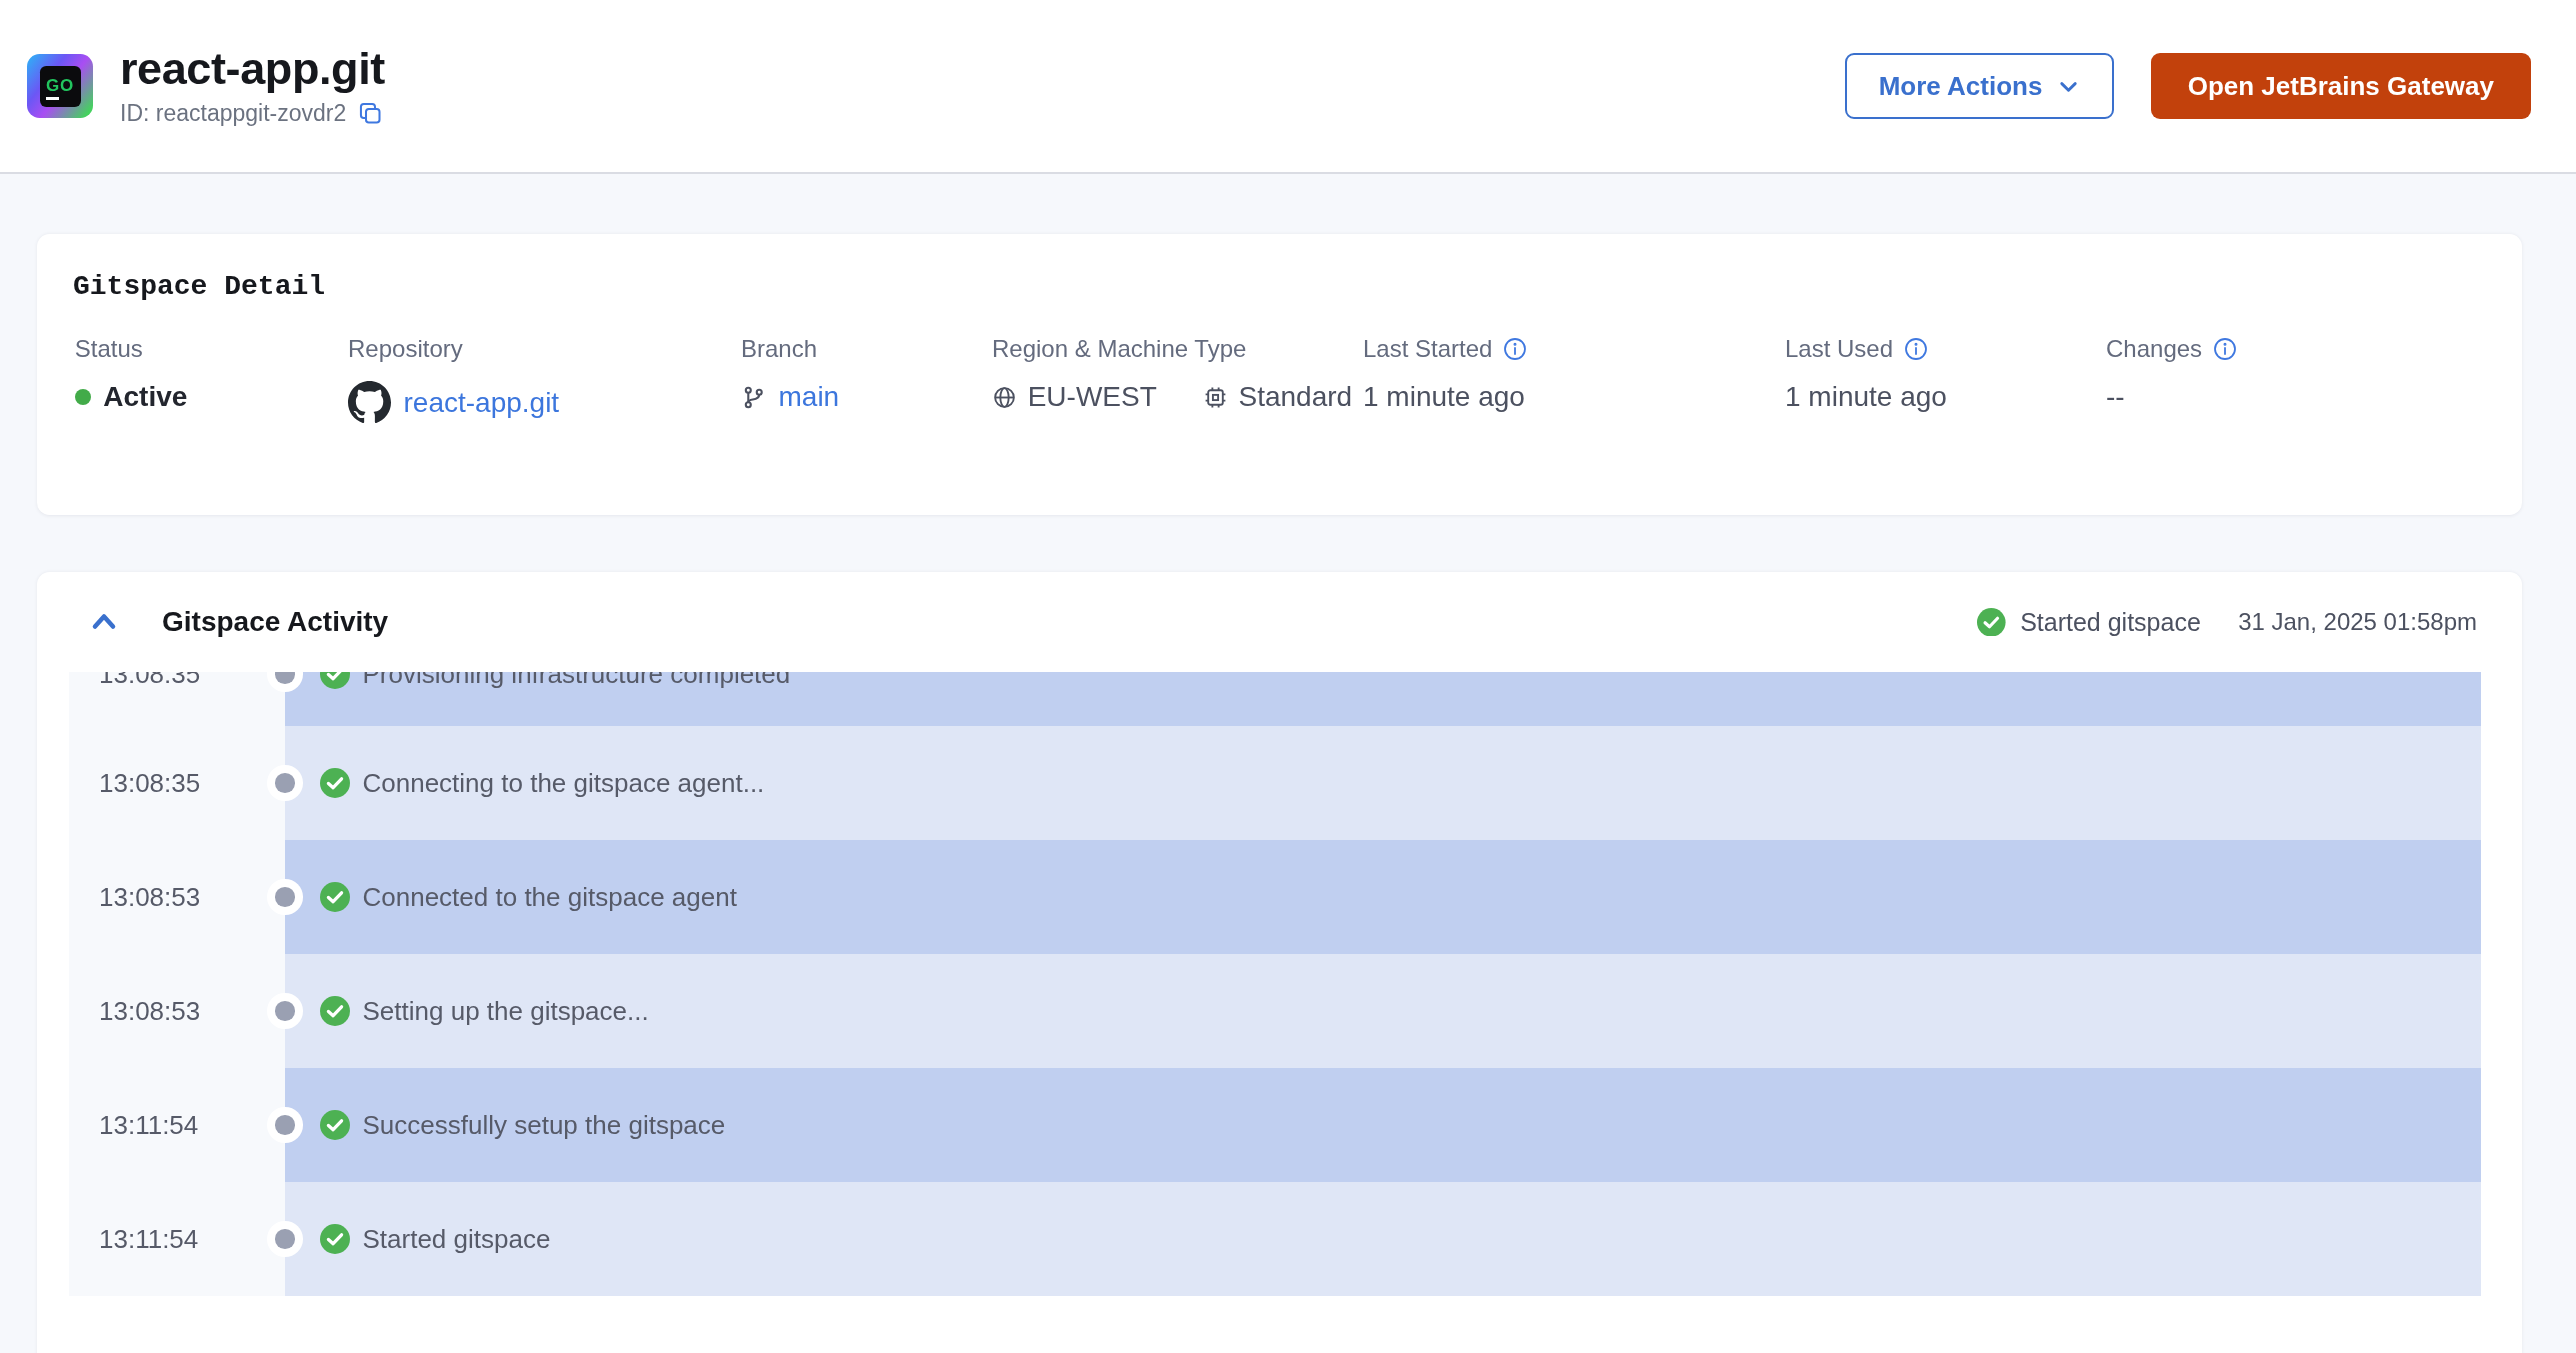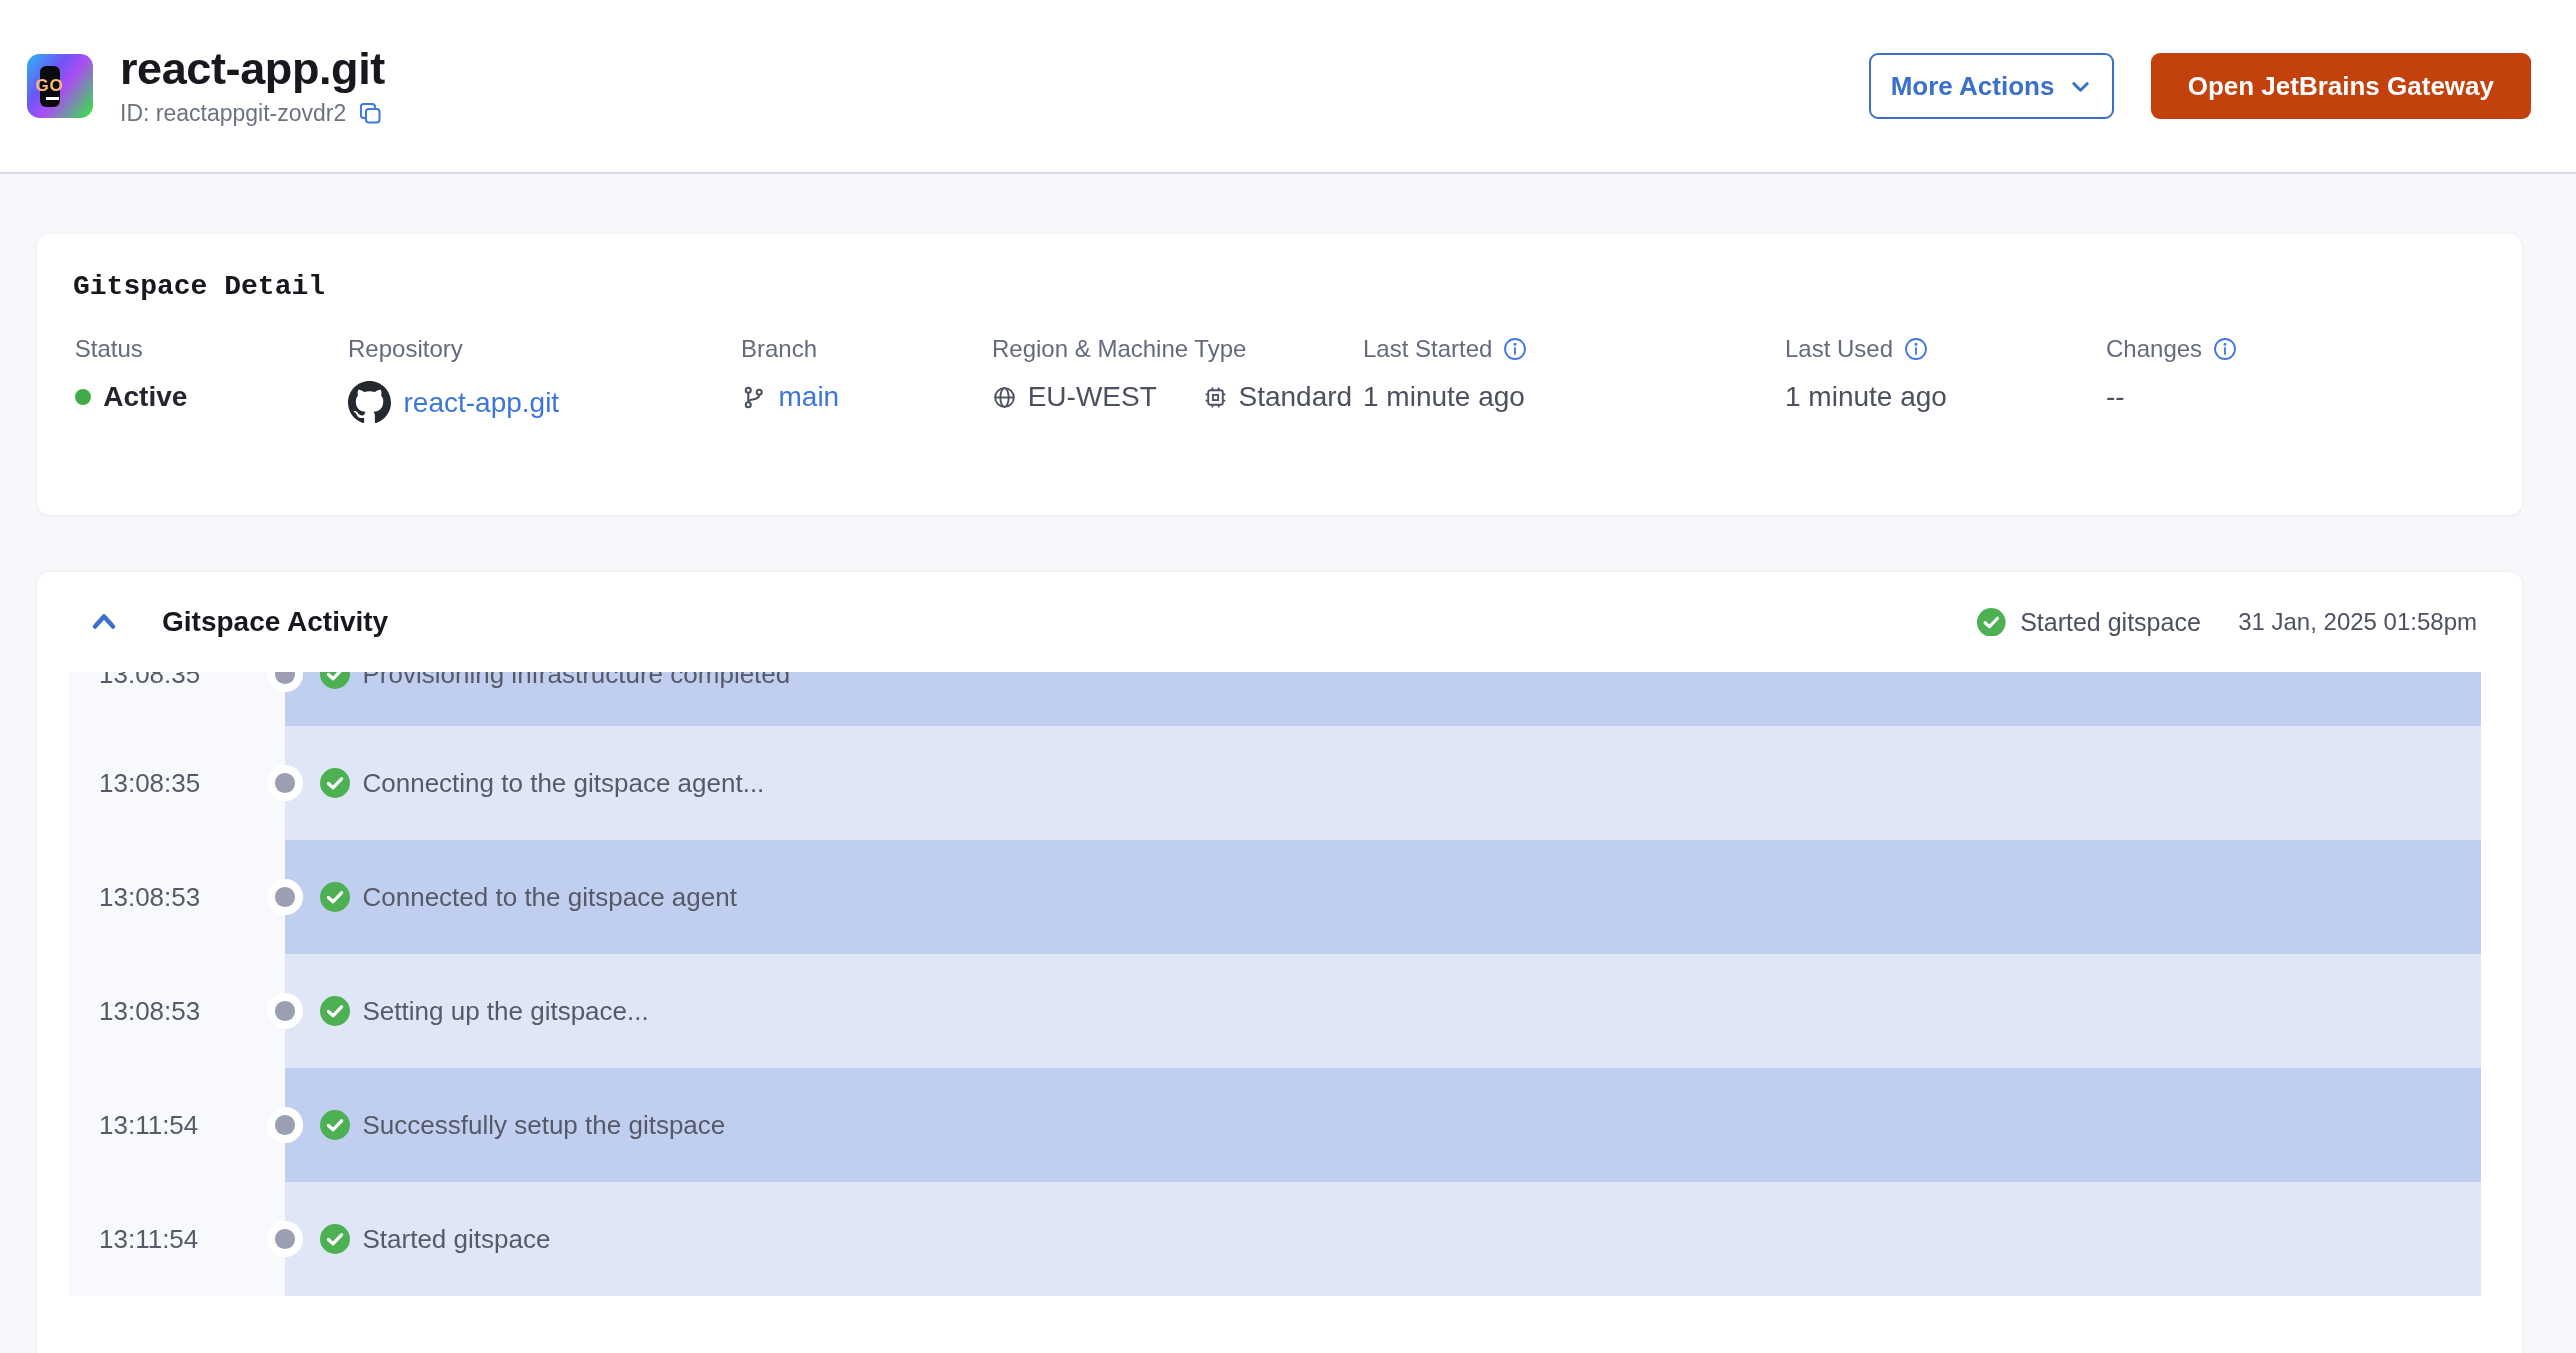--- a/index.html
+++ b/index.html
@@ -14,38 +14,38 @@
   .top-header {
     height:174px; background:#ffffff; border-bottom:2.7px solid #dadce3;
     display:flex; align-items:center; padding:0 45px 0 27px;
   }
   .logo {
     width:66px; height:64px; border-radius:12.5px; flex:0 0 auto;
     background:linear-gradient(128deg,#2bb6f6 0%,#6b57f5 34%,#a94ef2 55%,#45d15f 92%);
     position:relative;
   }
   .logo-inner {
-    position:absolute; left:12.5px; top:11.6px; width:20px; height:41px;
-    background:#0b0b0d; border-radius:6.2px; color:#fdba74;
+    position:absolute; left:12.5px; top:11.6px; width:41px; height:41px;
+    background:#0b0b0d; border-radius:6.2px; color:#22c55e;
     font-weight:bold; font-size:17px; letter-spacing:0.9px;
     display:flex; align-items:center; justify-content:center;
   }
   .logo-inner:after {
     content:""; position:absolute; left:6.2px; bottom:6.2px; width:13.4px; height:3.6px; background:#ffffff;
   }
   .title-block { margin-left:27px; }
   .page-title { font-size:45px; font-weight:bold; letter-spacing:-0.4px; color:#16181d; line-height:1.08; }
   .id-row { display:flex; align-items:center; gap:10.7px; margin-top:7.1px; }
   .id-text { font-size:23px; color:#6b7280; }
   .copy-btn { background:none; border:none; cursor:pointer; display:flex; padding:0; }
   .header-actions { margin-left:auto; display:flex; align-items:center; gap:37px; }
   .btn { height:66px; border-radius:9px; font-size:26px; font-weight:bold;
          display:inline-flex; align-items:center; justify-content:center; cursor:pointer;
          font-family:inherit; }
-  .btn-outline { background:#ffffff; color:#3a70cd; border:2.2px solid #3a70cd; padding:0 20px; gap:14.3px; }
+  .btn-outline { background:#ffffff; color:#3a70cd; border:2.2px solid #3a70cd; padding:0 32px; gap:14.3px; }
   .btn-solid   { background:#c2410c; color:#ffffff; border:none; padding:0 37px; }
 
   
   .card {
     position:absolute; left:37px; width:2485px; background:#ffffff;
     border-radius:12.5px; box-shadow:0 0.9px 3.6px rgba(40,41,61,0.08);
   }
   .card-detail { top:234px; height:281px; padding:37px 36px; }
   .card-title { font-size:28px; font-weight:bold; color:#16181d;font-family:Liberation Mono, monospace; }
 

